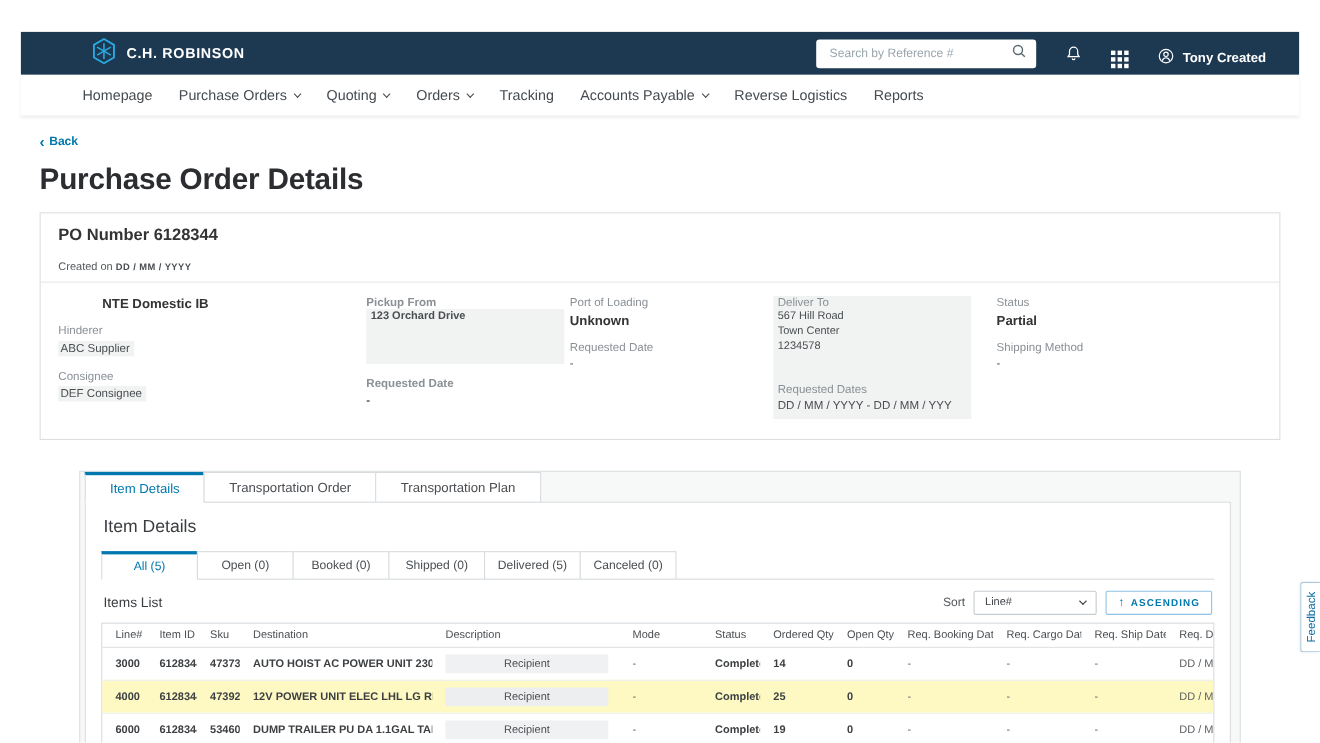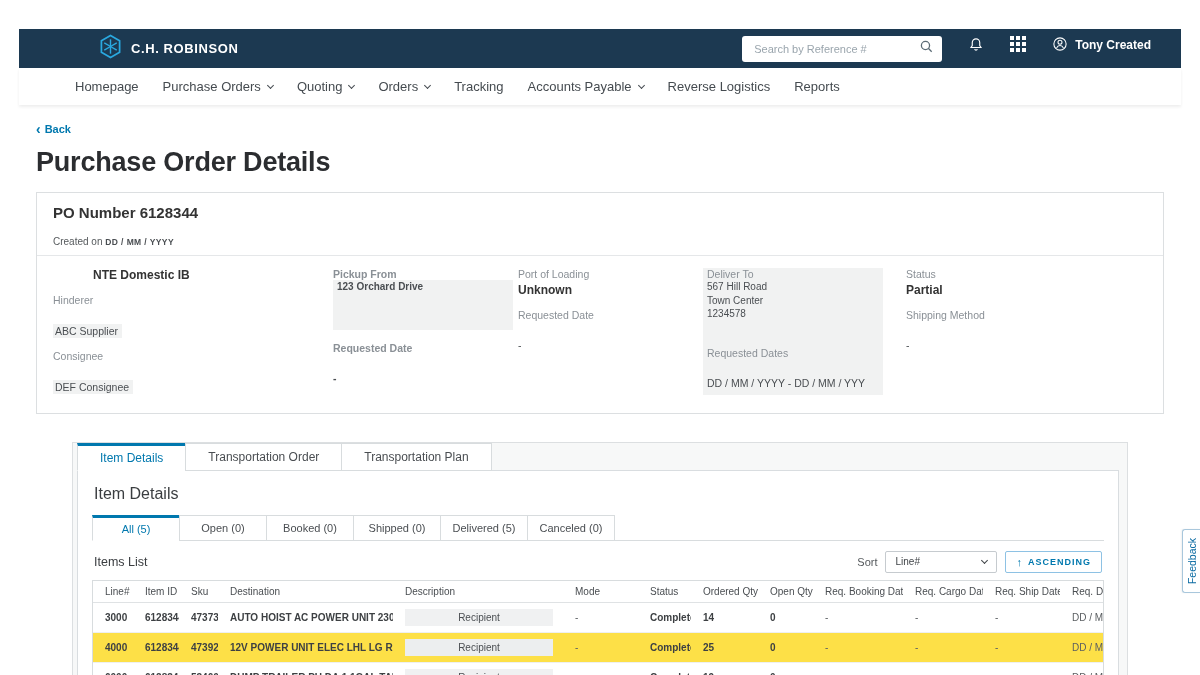--- a/index.html
+++ b/index.html
@@ -6,25 +6,25 @@
   html,body { margin:0; padding:0; }
   body {
     width:1200px; height:675px; background:#ffffff; overflow:hidden; position:relative;
     font-family:"Liberation Sans", sans-serif; color:#404040;
   }
 
   
   .topbar {
     margin:29px 19px 0 19px; height:39px; background:#1c3951;
     display:flex; align-items:center; justify-content:space-between;
-    padding:0 30px 0 80px;
+    padding:0 30px 0 64px;
   }
   .brand { display:flex; align-items:center; gap:9px; }
   .brand-text { color:#fff; font-size:13px; font-weight:bold; letter-spacing:.6px; white-space:nowrap; }
-  .topbar-right { display:flex; align-items:flex-start; gap:26px; }
+  .topbar-right { display:flex; align-items:flex-end; gap:26px; }
   .search-box {
     width:200px; height:26px; background:#fff; border-radius:3px;
     display:flex; align-items:center; padding:0 8px 0 10px;
   }
   .search-box input {
     border:none; outline:none; flex:1; font-size:11px; color:#4a4a4a; min-width:0;
     font-family:"Liberation Sans", sans-serif;
   }
   .search-box input::placeholder { color:#9aa5ad; }
   .user { display:flex; align-items:center; gap:7px; color:#fff; font-size:12px; font-weight:bold; white-space:nowrap; }
@@ -57,21 +57,21 @@
   .po-number { font-size:15px; font-weight:bold; color:#333; }
   .po-created { font-size:10px; color:#55595c; margin-top:15px; }
   .po-created .date-ph { font-size:8.5px; font-weight:bold; letter-spacing:.4px; color:#4a4e52; }
   .po-divider { border:none; border-top:1px solid #e5e7e9; margin:0 0 0 0; }
   .po-cols { display:flex; padding:10px 16px 18px 16px; }
   .po-col { flex:0 0 auto; }
   .po-col.c1 { width:280px; } .po-col.c2 { width:185px;font-weight:bold; } .po-col.c3 { width:185px; }
   .po-col.c4 { width:203px; } .po-col.c5 { flex:1 1 auto; }
   .field-label { font-size:10.5px; color:#8a9096; margin-top:12px; }
   .field-label.first { margin-top:2px; }
-  .field-value { font-size:10.5px; color:#4a4e52; margin-top:18px; }
+  .field-value { font-size:10.5px; color:#4a4e52; margin-top:3px; }
   .field-strong { font-size:12px; font-weight:bold; color:#333; margin-top:3px; }
   .po-type { font-size:12px; font-weight:bold; color:#333; margin-top:2px;padding-left:40px; }
   .ph-inline { background:#f1f2f2; padding:1px 4px 1px 2px; display:inline-block; }
   .ph-block { background:#f1f2f2; width:180px; padding:0 4px 2px 4px; }
   .ph-block .addr { font-size:10px; color:#4a4e52; line-height:1.35; }
   .ph-block.tall { min-height:80px; padding-bottom:6px; }
   .ph-spacer { height:34px; }
   .ph-spacer.sm { height:14px; }
 
   
@@ -119,21 +119,21 @@
   .items-table { border:1px solid #d8dcde; }
   .tr {
     display:grid;
     grid-template-columns:40px 46px 39px 175px 170px 75px 53px 67px 55px 90px 80px 77px 1fr;
     align-items:center;
   }
   .tr.head { border-bottom:1px solid #dfe2e4; }
   .tr.head .td { font-size:10px; color:#4a4e52; padding:5px 4px 5px 12px; white-space:nowrap; overflow:hidden; }
   .tr.row { border-top:1px solid #eef0f1; }
   .tr.row:first-of-type { border-top:none; }
-  .tr.row.alt { background:#fde047; }
+  .tr.row.alt { background:#fef9c3; }
   .td { font-size:10px; color:#5a5e61; padding:6px 4px 6px 12px; white-space:nowrap; overflow:hidden; }
   .td.bold { font-weight:bold; color:#3d4043; }
   .dest-band { display:block; background:#f0f1f2; text-align:center; padding:3px 0; margin-right:6px; font-size:10px; color:#4a4e52; }
   .tr.row.alt .dest-band { background:#eceeef; }
 
   
   .feedback {
     position:absolute; top:552px; right:-23px; width:64px; height:18px;
     transform:rotate(-90deg); background:#fff; border:1px solid #a9c7dc; border-bottom:none;
     border-radius:3px 3px 0 0; color:#0c6ca3; font-size:10.5px;

